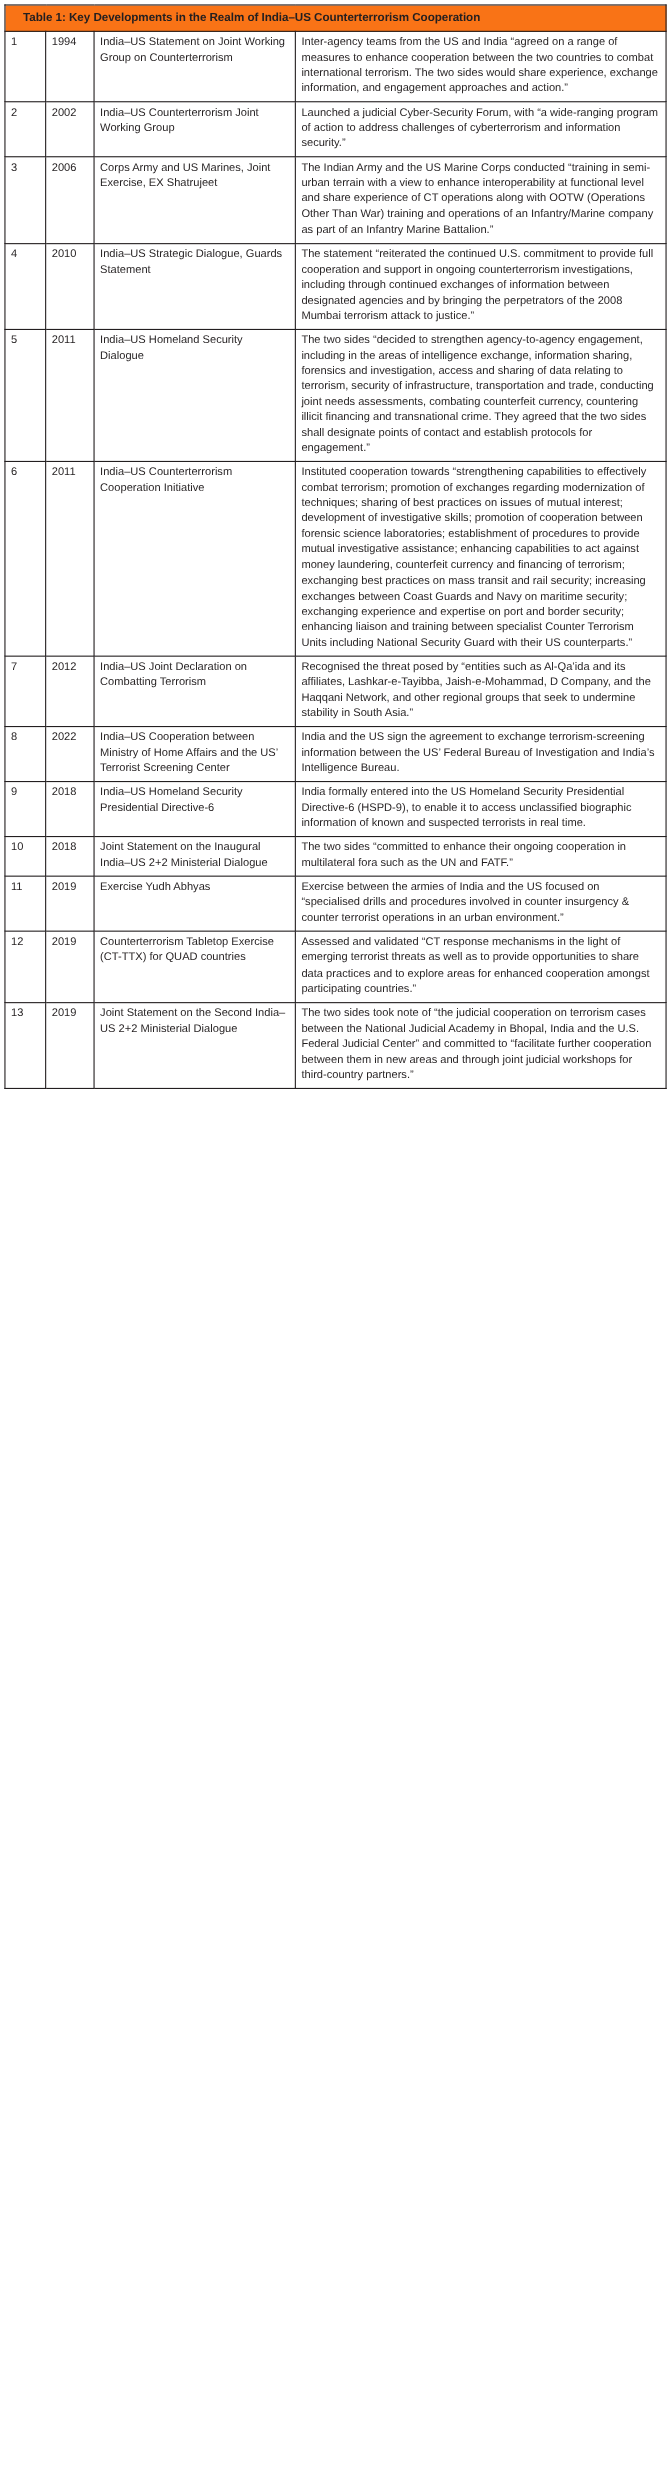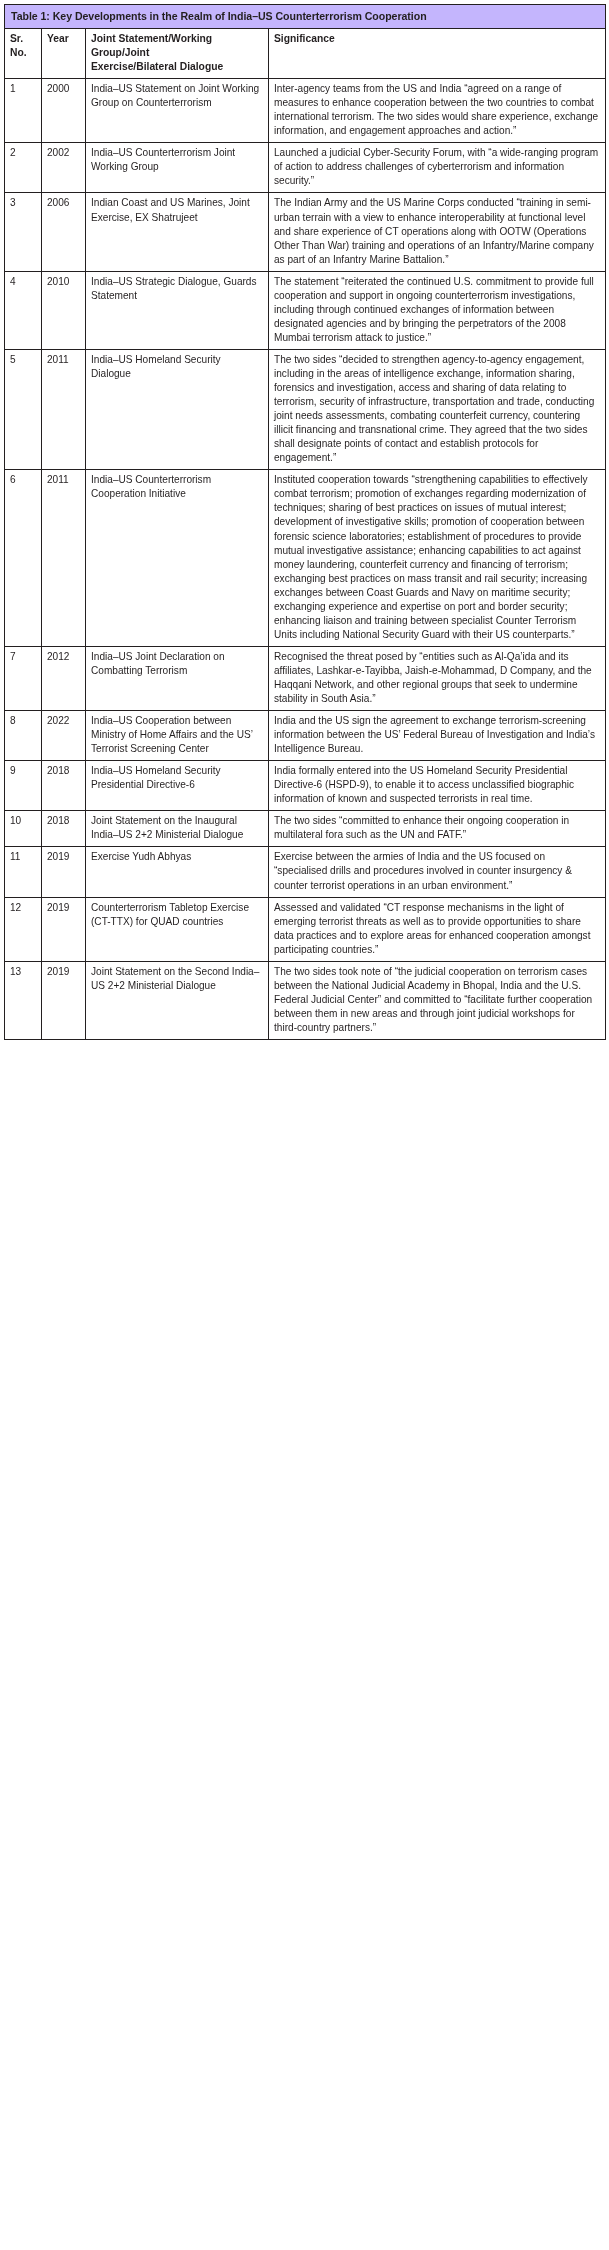--- a/index.html
+++ b/index.html
@@ -29,25 +29,25 @@
     font-size: 10.1px;
     line-height: 14.05px;
     color: #231f20;
     text-align: left;
     font-weight: normal;
     word-wrap: break-word;
     overflow-wrap: break-word;
     hyphens: none;
   }
   tr.title-row td {
-    background: #c4b5fd;
+    background: #f97316;
     font-weight: bold;
     font-size: 10.6px;
     line-height: 14px;
-    padding: 4px 6px 5px 6px;
+    padding: 4px 6px 5px 16px;
     letter-spacing: -0.05px;
   }
   tr.header-row td {
     font-weight: bold;
     font-size: 10.3px;
     line-height: 14.05px;
   }
   col.c-sr    { width: 37px; }
   col.c-year  { width: 44px; }
   col.c-name  { width: 183px; }
@@ -62,44 +62,27 @@
     <colgroup>
       <col class="c-sr">
       <col class="c-year">
       <col class="c-name">
       <col class="c-sig">
     </colgroup>
     <tbody>
       <tr class="title-row">
         <td colspan="4">Table 1: Key Developments in the Realm of India–US Counterterrorism Cooperation</td>
       </tr>
-      <tr class="header-row">
-        <td>
-            <span class="cell-text">Sr.
-No.</span>
-          </td>
-        <td>
-            <span class="cell-text">Year</span>
-          </td>
-        <td>
-            <span class="cell-text">Joint Statement/Working
-Group/Joint
-Exercise/Bilateral Dialogue</span>
-          </td>
-        <td>
-            <span class="cell-text">Significance</span>
-          </td>
-      </tr>
 
       <tr>
         <td>
             <span class="cell-text">1</span>
           </td>
         <td>
-            <span class="cell-text">2000</span>
+            <span class="cell-text">1994</span>
           </td>
         <td>
             <span class="cell-text">India–US Statement on Joint Working Group on Counterterrorism</span>
           </td>
         <td>
             <span class="cell-text">Inter-agency teams from the US and India “agreed on a range of measures to enhance cooperation between the two countries to combat international terrorism. The two sides would share experience, exchange information, and engagement approaches and action.”</span>
           </td>
       </tr>
       <tr>
         <td>
@@ -116,21 +99,21 @@
           </td>
       </tr>
       <tr>
         <td>
             <span class="cell-text">3</span>
           </td>
         <td>
             <span class="cell-text">2006</span>
           </td>
         <td>
-            <span class="cell-text">Indian Coast and US Marines, Joint Exercise, EX Shatrujeet</span>
+            <span class="cell-text">Corps Army and US Marines, Joint Exercise, EX Shatrujeet</span>
           </td>
         <td>
             <span class="cell-text">The Indian Army and the US Marine Corps conducted “training in semi-urban terrain with a view to enhance interoperability at functional level and share experience of CT operations along with OOTW (Operations Other Than War) training and operations of an Infantry/Marine company as part of an Infantry Marine Battalion.”</span>
           </td>
       </tr>
       <tr>
         <td>
             <span class="cell-text">4</span>
           </td>
         <td>

